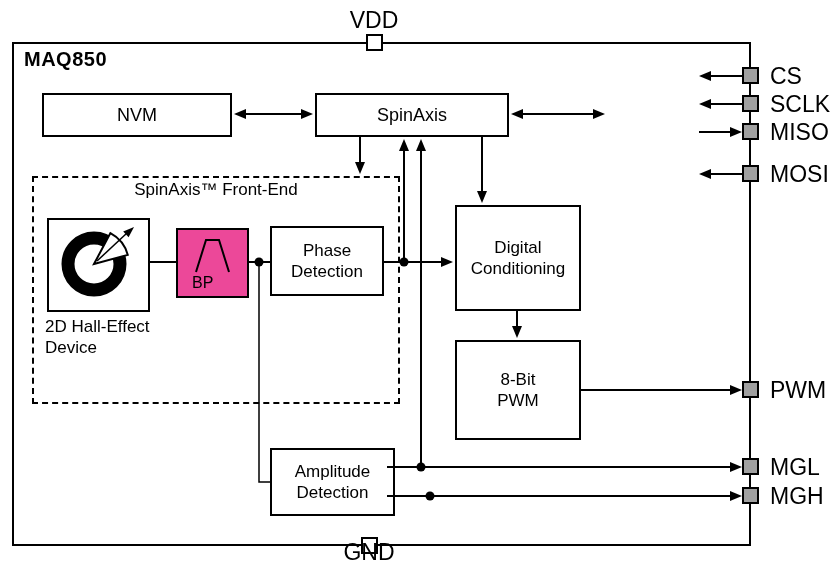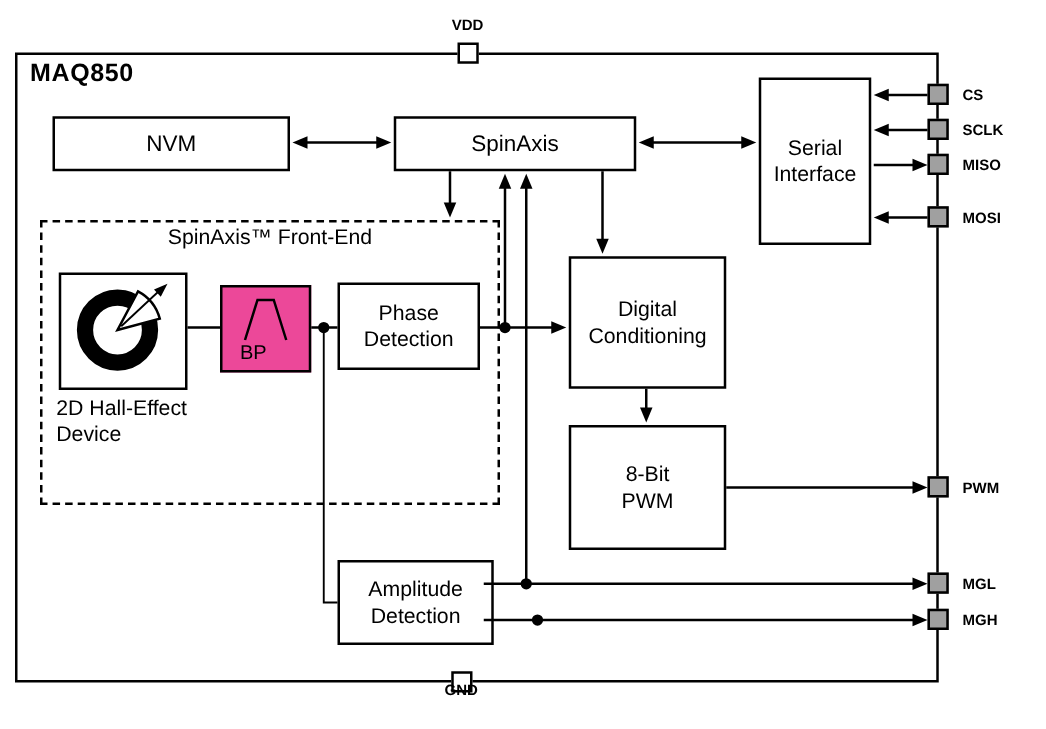--- a/index.html
+++ b/index.html
@@ -33,21 +33,21 @@
     white-space:pre-line; text-align:left;
   }
   .bp-box { position:absolute; left:176px; top:228px; width:73px; height:70px;
     border:2px solid #000; box-sizing:border-box; background:#ec4899; }
   .bp-text { position:absolute; left:14px; bottom:4px; font-size:16px; }
   .pin {
     position:absolute; width:17px; height:17px; border:2px solid #000; box-sizing:border-box;
   }
   .pin-gray { background:#a0a0a0; }
   .pin-white { background:#ffffff; }
-  .pin-label { position:absolute; font-size:12px; line-height:22px;font-weight:bold; }
+  .pin-label { position:absolute; font-size:23px; line-height:22px; }
   .centered { text-align:center; }
   .wires { position:absolute; left:0; top:0; pointer-events:none; }
   .wires line, .wires path { stroke:#000; stroke-width:2; fill:none; }
   .wires polygon, .wires circle { fill:#000; stroke:none; }
   .thin { stroke-width:1.5 !important; }
 </style>
 </head>
 <body>
 
 <div class="diagram">
@@ -59,24 +59,20 @@
   <div class="pin-label centered" style="left:344px;top:9px;width:60px;">VDD</div>
   <div class="pin pin-white" style="left:361px;top:537px;"></div>
   <div class="pin-label centered" style="left:339px;top:541px;width:60px;">GND</div>
 
   <div class="block big-label" style="left:42px;top:93px;width:190px;height:44px;">
     <span>NVM</span>
   </div>
   <div class="block big-label" style="left:315px;top:93px;width:194px;height:44px;">
     <span>SpinAxis</span>
   </div>
-  <div class="block" style="left:607px;top:62px;width:90px;height:134px;">
-    <span>Serial
-Interface</span>
-  </div>
 
   <div class="dashed-box"></div>
   <div class="dashed-title">SpinAxis™ Front-End</div>
 
   <div class="block" style="left:47px;top:218px;width:103px;height:94px;">
     <svg width="99" height="90" viewBox="0 0 99 90">
       <circle cx="45" cy="44" r="26" fill="none" stroke="#000" stroke-width="13"></circle>
       <path d="M45,44 L78.8,34.9 A35,35 0 0 0 61.4,13.1 Z" fill="#fff" stroke="#000" stroke-width="2"></path>
       <line x1="48" y1="41" x2="78" y2="13" stroke="#000" stroke-width="1.5"></line>
       <polygon points="85,7 79.6,17.3 74.2,11.5" fill="#000"></polygon>

